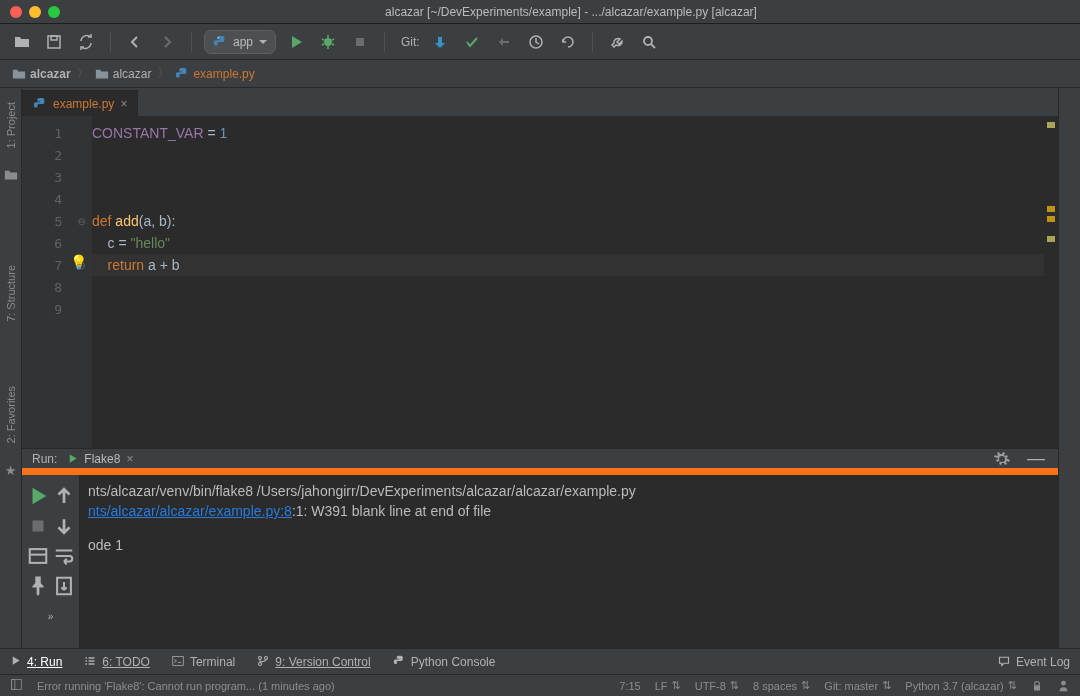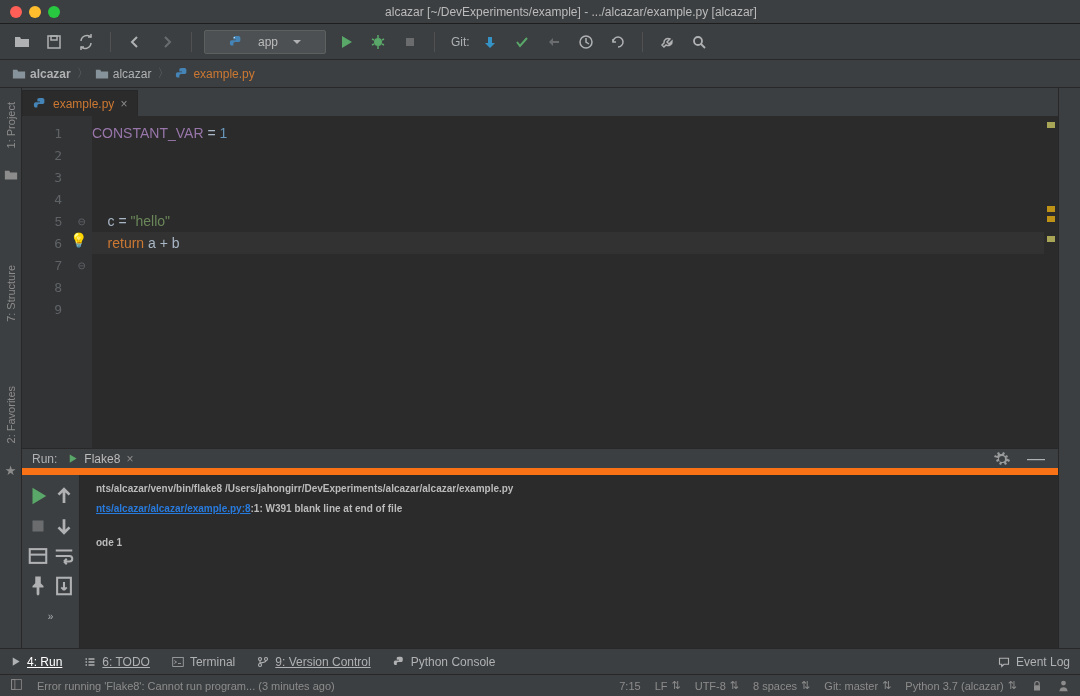--- a/index.html
+++ b/index.html
@@ -6,21 +6,21 @@
 body { background:#2b2b2b; color:#a9b7c6; font-size:13px; width:1080px; height:696px; overflow:hidden; position:relative; }
 .titlebar { height:24px; background:#3c3f41; display:flex; align-items:center; padding:0 10px; border-bottom:1px solid #1e1e1e; }
 .traffic { display:flex; gap:7px; margin-right:12px; }
 .dot { width:12px; height:12px; border-radius:50%; }
 .dot.r{background:#ff5f57}.dot.y{background:#ffbd2e}.dot.g{background:#28c940}
 .title-text { flex:1; text-align:center; color:#bbbbbb; font-size:12px; }
 .toolbar { height:36px; background:#3c3f41; display:flex; align-items:center; padding:0 10px; gap:8px; border-bottom:1px solid #282828; }
 .tb-btn { display:inline-flex; align-items:center; justify-content:center; width:24px; height:24px; color:#afb1b3; cursor:pointer; }
 .tb-btn svg { width:16px; height:16px; }
 .tb-sep { width:1px; height:20px; background:#515151; margin:0 4px; }
-.run-config { display:flex; align-items:center; background:#4c5052; border:1px solid #5e6060; border-radius:2px; height:24px; padding:0 24px; gap:15px; color:#bbbbbb; font-size:12px; }
+.run-config { display:flex; align-items:center; background:#4c5052; border:1px solid #5e6060; border-radius:7px; height:24px; padding:0 8px; gap:6px; color:#bbbbbb; font-size:12px; }
 .git-label { color:#afb1b3; font-size:12px; margin-left:4px; }
 .breadcrumb { height:28px; background:#3c3f41; display:flex; align-items:center; padding:0 12px; gap:6px; border-bottom:1px solid #282828; font-size:12px; }
 .breadcrumb .bc-seg { display:flex; align-items:center; gap:4px; color:#afb1b3; }
 .breadcrumb .bc-sep { color:#666; }
 .breadcrumb .bc-file { color:#cc7832; }
 .main { display:flex; height:calc(100% - 24px - 36px - 28px - 26px - 22px); }
 .left-rail { width:22px; background:#3c3f41; border-right:1px solid #282828; display:flex; flex-direction:column; align-items:center; gap:14px; padding-top:8px; }
 .rail-label { writing-mode:vertical-rl; transform:rotate(180deg); font-size:11px; color:#8c8c8c; padding:6px 0; display:flex; align-items:center; gap:4px; }
 .right-rail { width:22px; background:#3c3f41; border-left:1px solid #282828; }
 .editor-area { flex:1; display:flex; flex-direction:column; }
@@ -49,25 +49,25 @@
 .breadcrumb-bottom { height:22px; background:#3c3f41; border-top:1px solid #282828; display:flex; align-items:center; padding:0 40px; font-size:12px; color:#8c8c8c; }
 .run-panel { height:200px; background:#2b2b2b; border-top:1px solid #282828; display:flex; flex-direction:column; }
 .run-header { height:26px; background:#3c3f41; display:flex; align-items:center; padding:0 10px; gap:10px; border-bottom:7px solid #f97316; font-size:12px; }
 .run-header .lbl { color:#afb1b3; }
 .run-header .run-tab { display:flex; align-items:center; gap:6px; color:#bbbbbb; }
 .run-header .spacer { flex:1; }
 .run-body { flex:1; display:flex; }
 .run-left-tools { width:58px; background:#3c3f41; border-right:1px solid #282828; display:flex; flex-direction:column; align-items:center; padding-top:6px; gap:0; }
 .rt-row { display:flex; gap:4px; padding:4px 0; }
 .rt-btn { width:22px; height:22px; display:flex; align-items:center; justify-content:center; color:#afb1b3; cursor:pointer; }
-.run-output { flex:1; padding:8px 16px; font-family:"Menlo","Consolas",monospace; font-size:10px; color:#bbbbbb; overflow:hidden;font-weight:bold; }
+.run-output { flex:1; padding:8px 8px; font-family:"Menlo","Consolas",monospace; font-size:14px; color:#bbbbbb; overflow:hidden; }
 .run-output .ln { height:20px; white-space:pre; }
 .run-output .link { color:#287bde; text-decoration:underline; cursor:pointer; }
 .bottom-bar { height:26px; background:#3c3f41; border-top:1px solid #282828; display:flex; align-items:center; padding:0 10px; gap:22px; font-size:12px; color:#afb1b3; }
-.bottom-bar .bb-item { display:flex; align-items:center; gap:6px; cursor:pointer; }
+.bottom-bar .bb-item { display:flex; gap:6px; cursor:pointer; }
 .bottom-bar .spacer { flex:1; }
 .bottom-bar .bb-item.active { color:#fff; }
 .status-bar { height:22px; background:#3c3f41; border-top:1px solid #282828; display:flex; align-items:center; padding:0 10px; gap:14px; font-size:11px; color:#8c8c8c; }
 .status-bar .spacer { flex:1; }
 .status-bar .seg { display:flex; align-items:center; gap:4px; cursor:pointer; }
 .underline { text-decoration:underline; }
 </style>
 </head>
 <body>
 
@@ -241,20 +241,21 @@
             <span class="fold">⊖</span>
           </div>
         <div class="gline">8</div>
         <div class="gline">9</div>
       </div>
       <div class="code">
         <div class="cline"><span class="const">CONSTANT_VAR</span><span class="var"> = </span><span class="num">1</span></div>
         <div class="cline"></div>
         <div class="cline"></div>
         <div class="cline"></div>
+        <div class="cline"><span class="kw">def </span><span class="fn">add</span><span class="var">(a, b):</span></div>
         <div class="cline"><span class="var">    c = </span><span class="str">"hello"</span></div>
         <div class="cline hl" style="position:relative"><span class="bulb">💡</span><span class="kw">    return </span><span class="var">a + b</span></div>
         <div class="cline"></div>
         <div class="cline"></div>
       </div>
       <div class="code-right-gutter">
         <div class="marker"></div>
         <div style="height:70px"></div>
         <div class="marker warn"></div>
         <div class="marker warn"></div>
@@ -392,21 +393,21 @@
       </svg>
       <span>Event Log</span>
     </span>
 </div>
 
 <div class="status-bar">
   <span><svg width="13" height="13" viewBox="0 0 16 16" fill="none" stroke="#8c8c8c">
         <rect x="2" y="2" width="12" height="12"></rect>
         <rect x="2" y="2" width="4" height="12"></rect>
       </svg></span>
-  <span class="seg">Error running 'Flake8': Cannot run program... (3 minutes ago)</span>
+  <span class="seg">Error running 'Flake8': Cannot run program... (1 minutes ago)</span>
   <div class="spacer"></div>
   <span class="seg">7:15</span>
   <span class="seg"><span>LF</span> ⇅</span>
   <span class="seg"><span>UTF-8</span> ⇅</span>
   <span class="seg"><span>8 spaces</span> ⇅</span>
   <span class="seg"><span>Git: master</span> ⇅</span>
   <span class="seg"><span>Python 3.7 (alcazar)</span> ⇅</span>
   <span class="seg">
       <svg width="12" height="12" viewBox="0 0 16 16" fill="#8c8c8c">
         <rect x="4" y="7" width="8" height="7"></rect>

